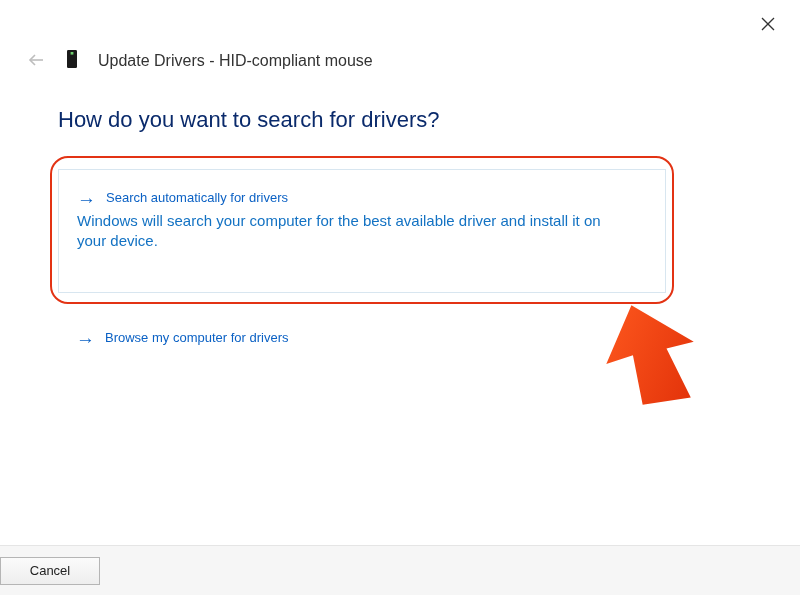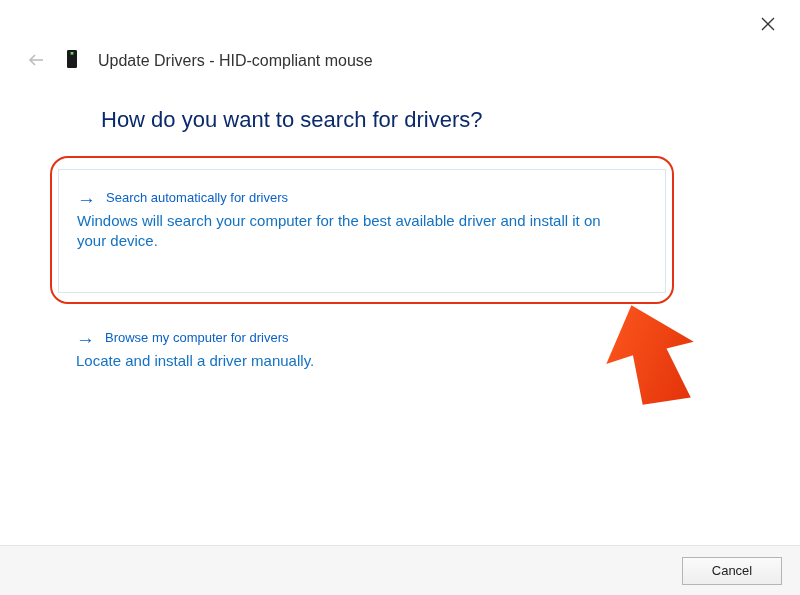--- a/index.html
+++ b/index.html
@@ -53,21 +53,20 @@
       font-weight: 400;
     }
 
     .heading {
       position: absolute;
       top: 107px;
       left: 58px;
       font-size: 22px;
       color: #0a2a6b;
       font-weight: 400;
-      margin-left: 43px;
     }
 
     .option-box {
       position: absolute;
       left: 58px;
       width: 608px;
       cursor: pointer;
     }
     .option-highlight-frame {
       position: absolute;
@@ -125,21 +124,20 @@
 
     .footer {
       position: absolute;
       bottom: 0;
       left: 0;
       right: 0;
       height: 50px;
       border-top: 1px solid #e5e5e5;
       background: #f6f6f6;
       display: flex;
-      justify-content: flex-end;
       align-items: center;
       padding-right: 18px;
     }
     .cancel-btn {
       min-width: 100px;
       height: 28px;
       border: 1px solid #b5b5b5;
       background: linear-gradient(#fbfbfb,#eeeeee);
       font-size: 13px;
       color: #222;
@@ -185,21 +183,20 @@
       <span class="opt-title">Search automatically for drivers</span>
     </div>
     <div class="opt-desc">Windows will search your computer for the best available driver and install it on your device.</div>
   </div>
 
   <div class="option-box option2">
     <div class="opt-row">
       <span class="opt-arrow">→</span>
       <span class="opt-title">Browse my computer for drivers</span>
     </div>
-    <div class="opt-desc">Locate and install a driver manually.</div>
   </div>
 
   <svg class="big-arrow" viewBox="0 0 110 120">
     <defs>
       <linearGradient id="g" x1="0" y1="0" x2="1" y2="1">
         <stop offset="0" stop-color="#ff5a1f"></stop>
         <stop offset="1" stop-color="#e02f08"></stop>
       </linearGradient>
     </defs>
     <polygon points="58,6 106,60 78,58 86,112 38,104 44,54 16,54" fill="url(#g)" transform="rotate(-18 60 60)"></polygon>

